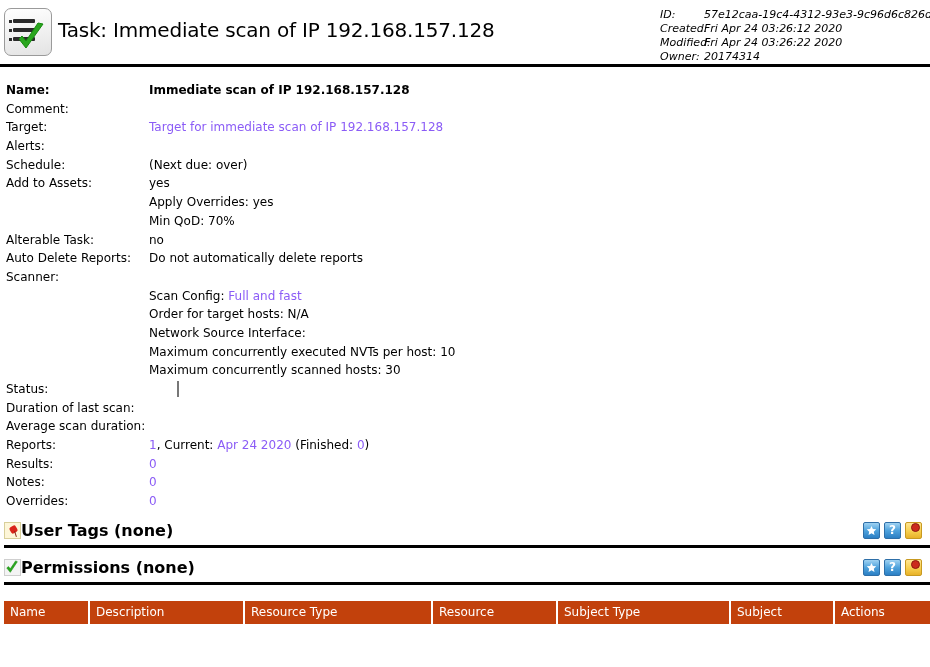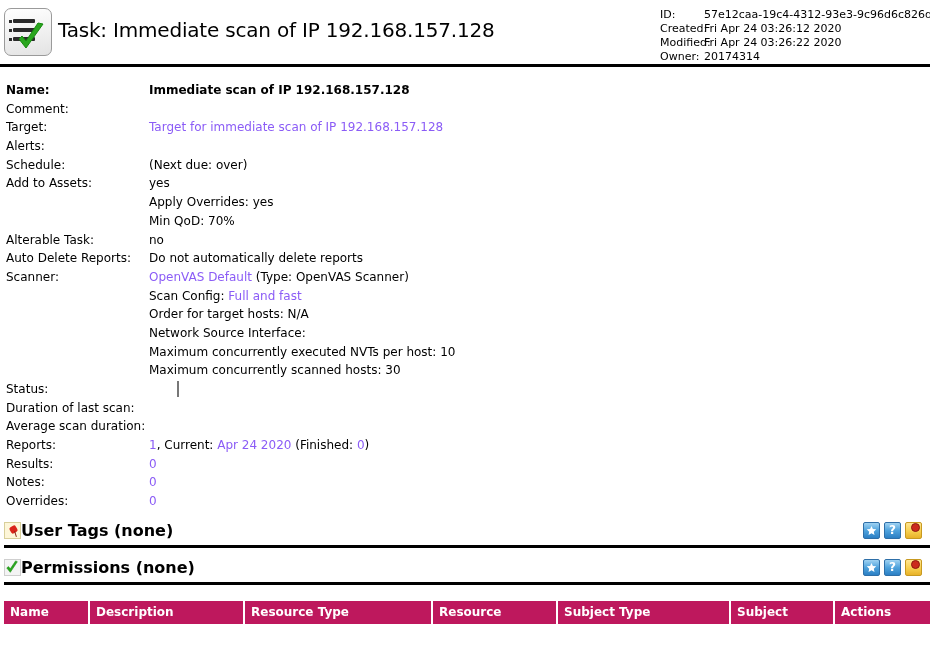--- a/index.html
+++ b/index.html
@@ -80,21 +80,21 @@
     position: absolute;
     right: 0px;
     top: 8px;
     width: 270px;
     font-size: 11px;
     line-height: 14px;
     color: #000;
     overflow: hidden;
     white-space: nowrap;
   }
-  .meta-row { display: flex; }
+  .meta-row { display: flex; font-style: italic; }
   .meta-key { width: 44px; flex: 0 0 44px; }
   .meta-val { white-space: nowrap; }
 
   .header-rule {
     position: absolute;
     left: 0;
     top: 64px;
     width: 930px;
     height: 3px;
     background: #000000;
@@ -261,24 +261,24 @@
   }
 
   
   .perm-table {
     margin-top: 16px;
     width: 930px;
     border-collapse: collapse;
     table-layout: fixed;
   }
   .perm-table th {
-    background: #be185d;
+    background: #c2410c;
     color: #ffffff;
     font-size: 12px;
-    font-weight: bold;
+    font-weight: normal;
     text-align: left;
     padding: 4px 0 5px 6px;
     border-right: 2px solid #ffffff;
     white-space: nowrap;
     box-sizing: border-box;
   }
   .perm-table th:last-child { border-right: none; }
 </style>
 </head>
 <body>
@@ -369,21 +369,20 @@
     <span class="dval">no</span>
   </div>
 
   <div class="drow">
     <span class="dkey">Auto Delete Reports:</span>
     <span class="dval">Do not automatically delete reports</span>
   </div>
 
   <div class="drow">
     <span class="dkey">Scanner:</span>
-    <span class="dval"><a class="link">OpenVAS Default</a><span> (Type: OpenVAS Scanner)</span></span>
   </div>
 
   <div class="drow">
     <span class="dkey"></span>
     <span class="dval"><span>Scan Config: </span><a class="link">Full and fast</a></span>
   </div>
 
   <div class="drow">
     <span class="dkey"></span>
     <span class="dval">Order for target hosts: N/A</span>

